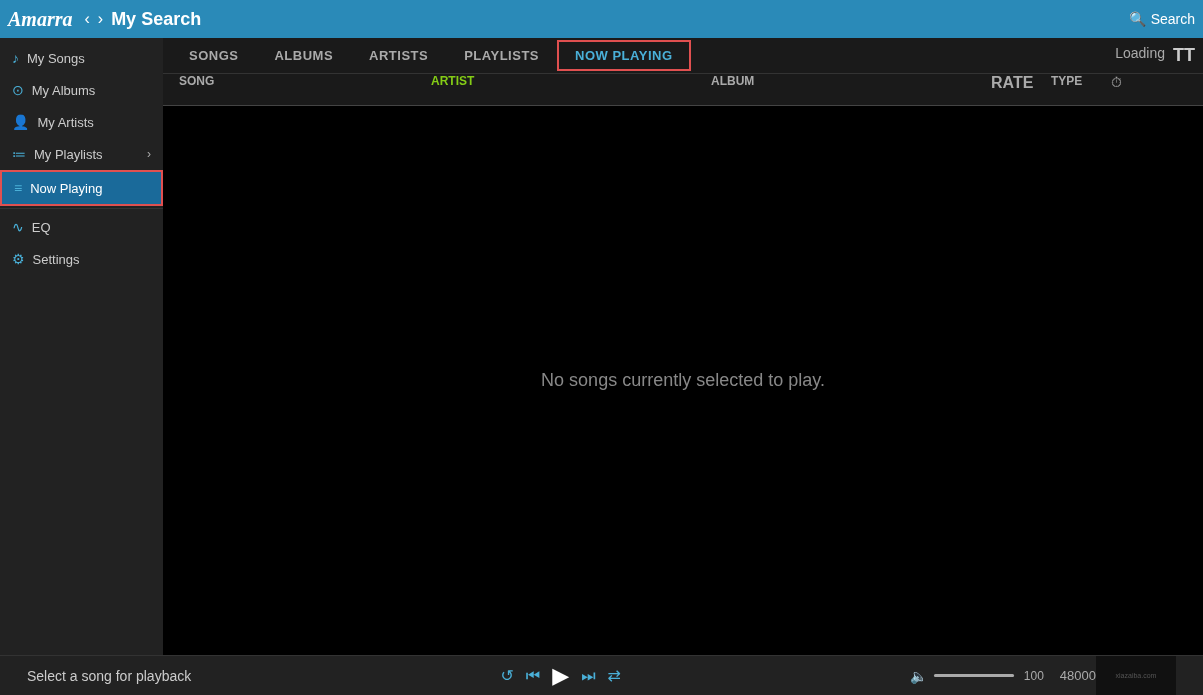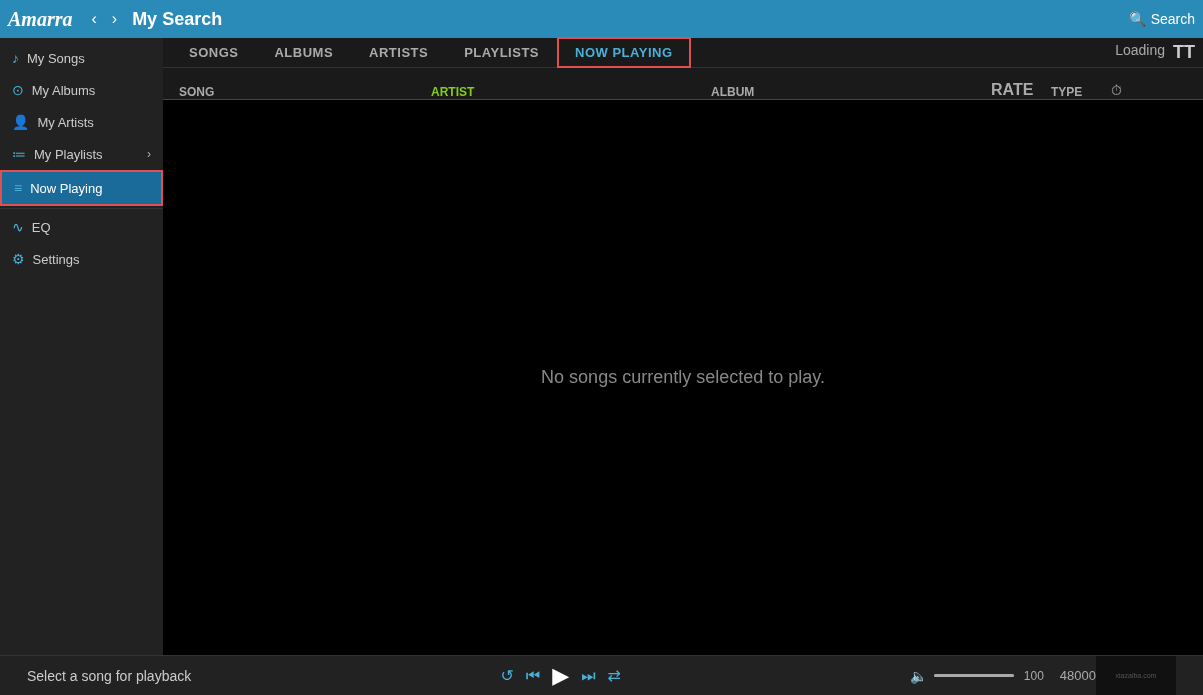--- a/index.html
+++ b/index.html
@@ -6,21 +6,20 @@
     body { width: 1203px; height: 695px; background: #1a1a1a; font-family: Arial, sans-serif; overflow: hidden; color: #fff; }
 
     
     .header {
       width: 100%;
       height: 38px;
       background: #2a8ab8;
       display: flex;
       align-items: center;
       padding: 8px 8px;
-      gap: 7px;
     }
     .header-logo {
       font-style: italic;
       font-size: 20px;
       color: #fff;
       font-weight: bold;
       margin-right: 8px;
       font-family: Georgia, serif;
     }
     .header-nav-btn {
@@ -103,21 +102,21 @@
       display: flex;
       flex-direction: column;
       background: #111;
     }
 
     
     .tab-bar {
       display: flex;
       align-items: center;
       background: #1a1a1a;
-      height: 30px;
+      height: 36px;
       padding: 0 8px;
       border-bottom: 1px solid #333;
     }
     .tab {
       padding: 8px 18px;
       font-size: 13px;
       font-weight: bold;
       color: #aaa;
       cursor: pointer;
       letter-spacing: 0.5px;
@@ -139,21 +138,21 @@
     }
     .tab-font-icon {
       font-size: 18px;
       font-weight: bold;
       color: #ccc;
     }
 
     
     .column-headers {
       display: flex;
-      align-items: flex-end;
+      align-items: flex-start;
       background: #1a1a1a;
       height: 32px;
       padding: 0 8px;
       border-bottom: 1px solid #444;
     }
     .col-song { width: 260px; font-size: 12px; font-weight: bold; color: #aaa; padding-left: 8px; }
     .col-artist { width: 280px; font-size: 12px; font-weight: bold; color: #84cc16; }
     .col-album { width: 280px; font-size: 12px; font-weight: bold; color: #aaa; }
     .col-rate { width: 60px; font-size: 16px; font-weight: bold; color: #aaa; }
     .col-type { width: 60px; font-size: 12px; font-weight: bold; color: #aaa; }

